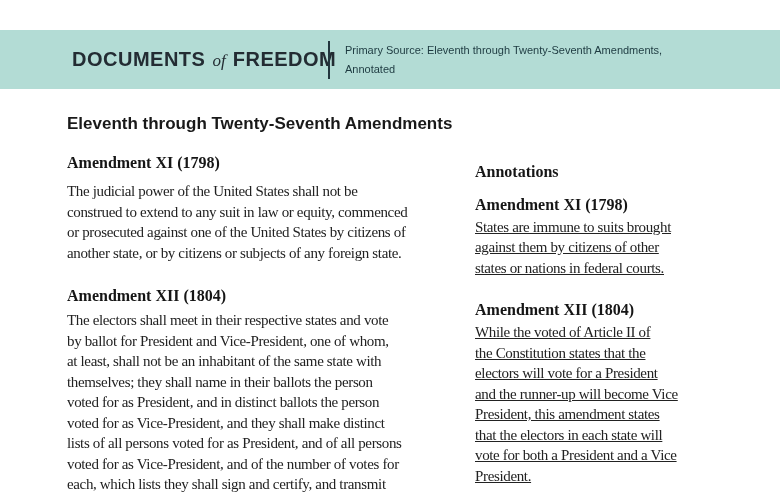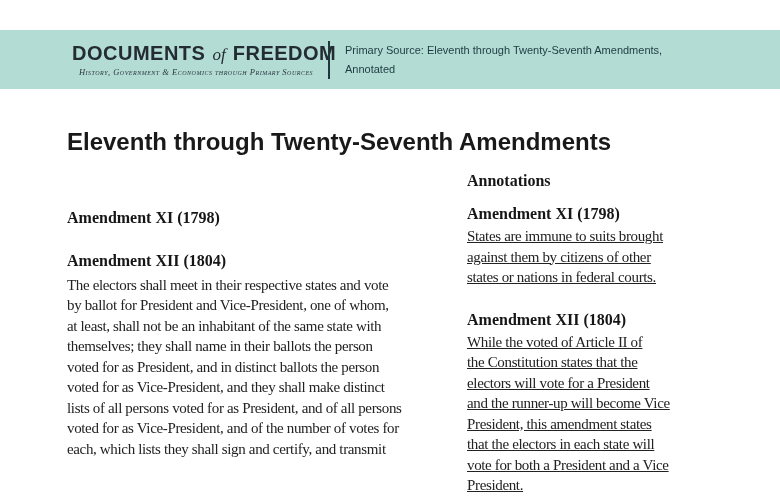--- a/index.html
+++ b/index.html
@@ -37,28 +37,28 @@
   }
   .band-subtitle{
     margin-left:15px;
     font-size:11px;line-height:19px;color:#1d3a40;
     white-space:pre-line;
   }
 
   
   .main{position:absolute;top:89px;left:0;right:0;bottom:0;padding-left:67px;overflow:hidden;}
   .doc-title{
-    margin:39px 0 0 0;
+    margin:21px 0 0 0;
     font-family:"Liberation Sans","DejaVu Sans",sans-serif;
-    font-weight:700;font-size:24px;line-height:27px;color:#191919;
+    font-weight:700;font-size:17px;line-height:27px;color:#191919;
     letter-spacing:0;
   }
   .columns{display:flex;margin-top:16px;align-items:center;}
   .col-left{width:392px;flex:none;}
-  .col-right{width:255px;flex:none;margin-left:8px;}
+  .col-right{width:255px;flex:none;margin-left:16px;}
 
   .sec-heading{
     font-family:"Liberation Serif","DejaVu Serif",serif;
     font-weight:700;font-size:16px;line-height:20px;color:#161616;
     white-space:nowrap;
   }
   .sec-body{
     font-family:"Liberation Serif","DejaVu Serif",serif;
     font-size:15px;line-height:20.5px;color:#222222;
     letter-spacing:-0.35px;
@@ -75,35 +75,38 @@
   .col-right .section .sec-body{margin-top:2px;text-decoration:underline;}
 </style>
 </head>
 <body>
 
 <div class="page">
 
   <div class="band">
     <div class="logo">
       <div class="logo-main"><span>DOCUMENTS</span> <span class="logo-of">of</span> <span>FREEDOM</span></div>
-      <div class="logo-tagline">History, Government &amp; Economics through Primary Sources</div>
     </div>
     <div class="band-divider"></div>
     <div class="band-subtitle">Primary Source: Eleventh through Twenty-Seventh Amendments,
 Annotated</div>
   </div>
 
   <div class="main">
     <h1 class="doc-title">Eleventh through Twenty-Seventh Amendments</h1>
 
     <div class="columns">
 
       <div class="col-left">
         <div class="section">
           <div class="sec-heading">Amendment XI (1798)</div>
+          <div class="sec-body">The judicial power of the United States shall not be
+construed to extend to any suit in law or equity, commenced
+or prosecuted against one of the United States by citizens of
+another state, or by citizens or subjects of any foreign state.</div>
         </div>
         <div class="section">
           <div class="sec-heading">Amendment XII (1804)</div>
           <div class="sec-body">The electors shall meet in their respective states and vote
 by ballot for President and Vice-President, one of whom,
 at least, shall not be an inhabitant of the same state with
 themselves; they shall name in their ballots the person
 voted for as President, and in distinct ballots the person
 voted for as Vice-President, and they shall make distinct
 lists of all persons voted for as President, and of all persons

